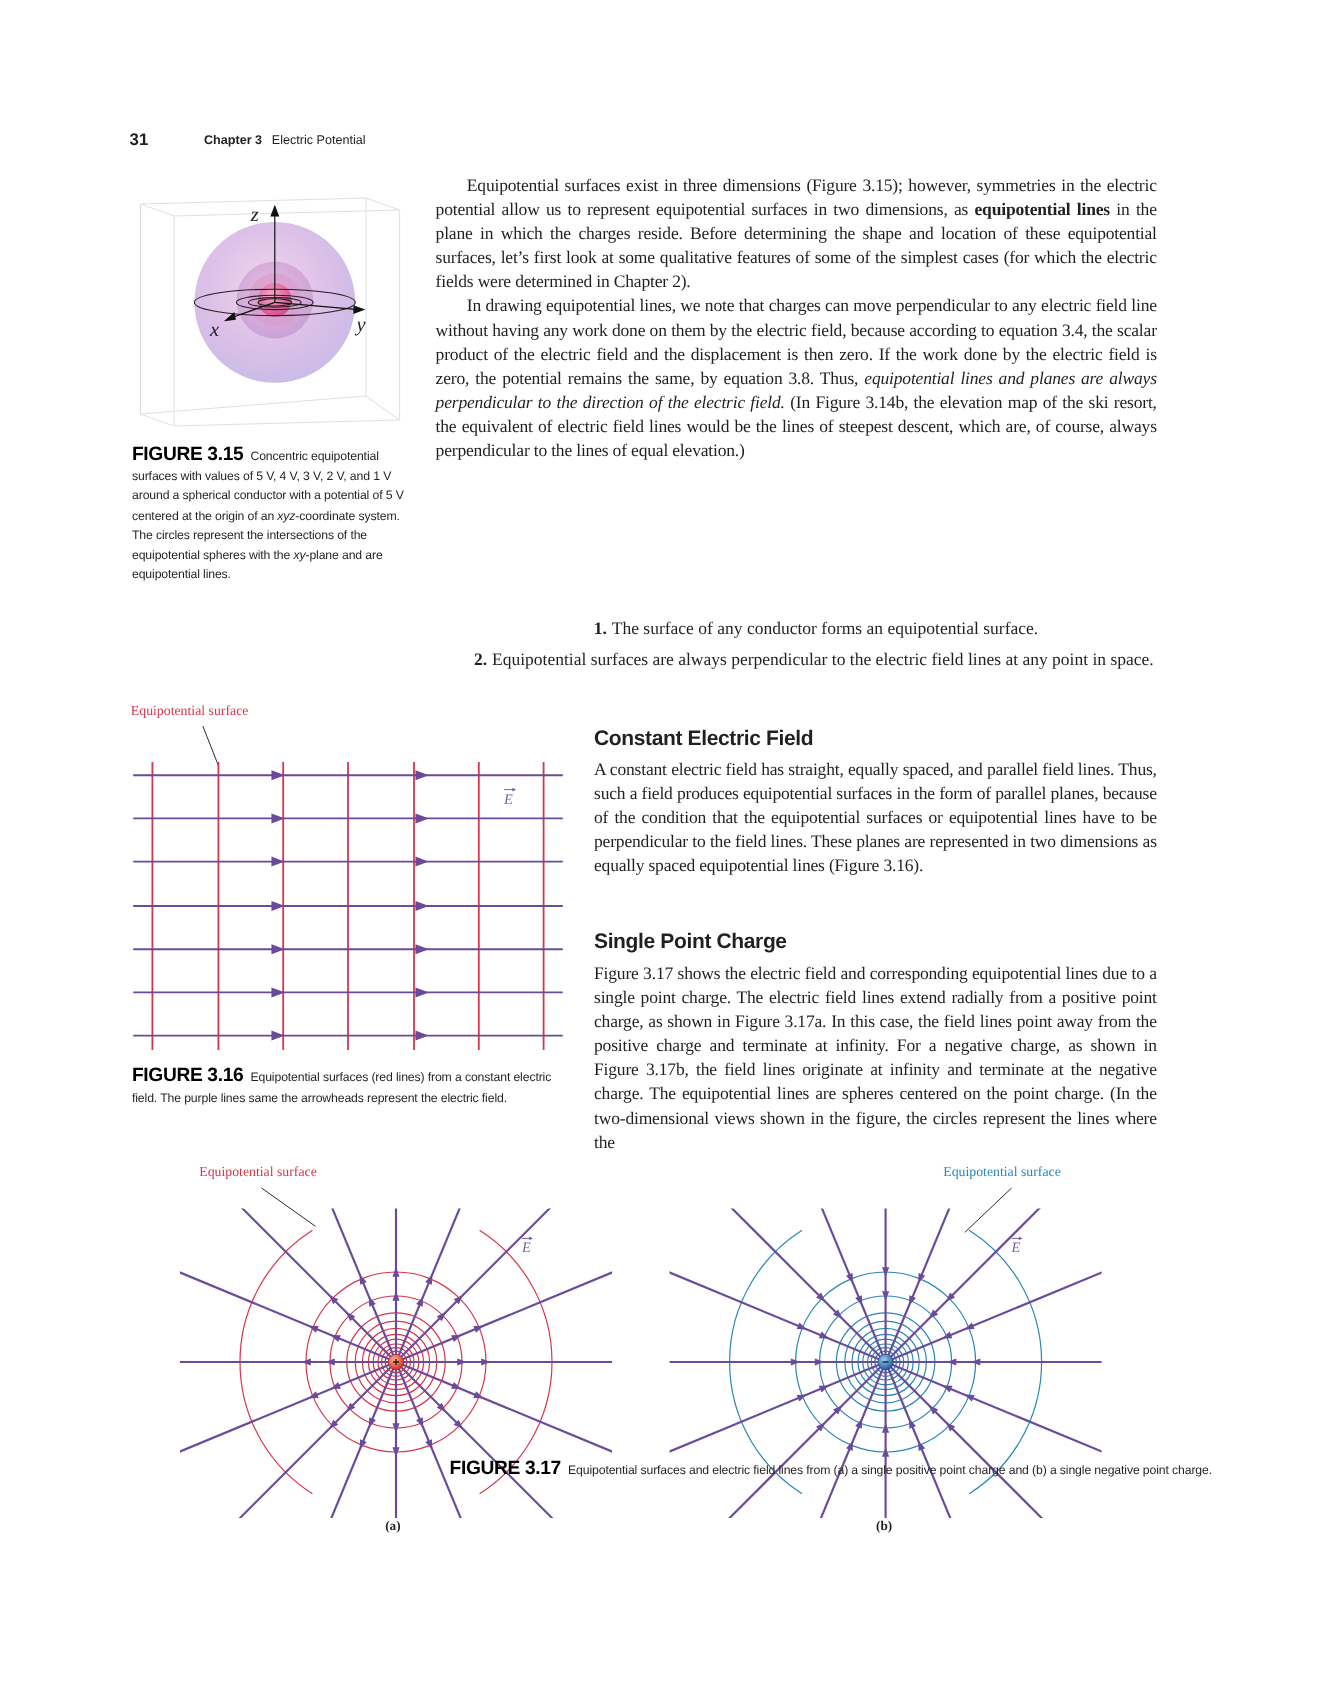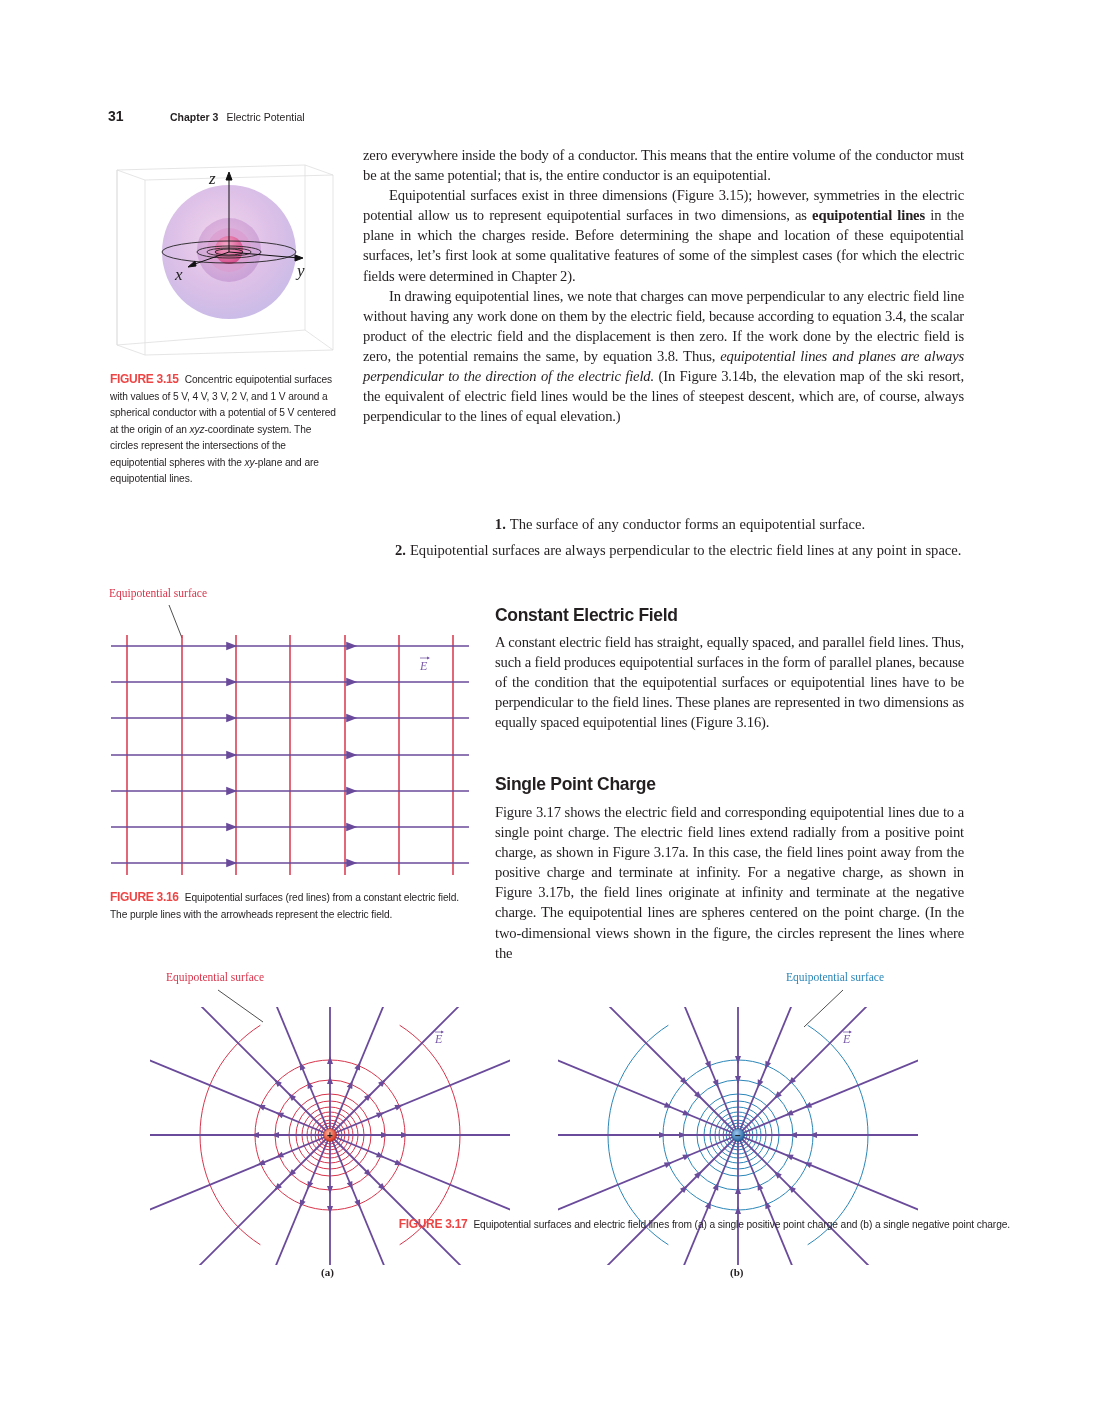--- a/index.html
+++ b/index.html
@@ -7,21 +7,21 @@
   .abs { position:absolute; }
   .sans { font-family:"Liberation Sans", "DejaVu Sans", sans-serif; }
   .serif { font-family:"Liberation Serif", "DejaVu Serif", serif; }
   .page-num { left:108px; top:108px; font-size:14px; font-weight:bold; }
   .chapter { left:170px; top:111px; font-size:10.5px; }
   .chapter b { font-weight:bold; margin-right:8px; }
   .body-text { font-size:14.6px; line-height:20.1px; text-align:justify; letter-spacing:-0.15px; }
   .body-text p { margin:0; }
   .indent { text-indent:26px; }
   .caption { font-size:10.2px; line-height:16.5px; color:#231f20; letter-spacing:-0.1px; }
-  .fig-label { color:#ef4444; font-weight:bold; font-size:12px; letter-spacing:-0.3px; margin-right:6px; }
+  .fig-label { color:#000000; font-weight:bold; font-size:16px; letter-spacing:-0.3px; margin-right:6px; }
   .heading { font-size:17.5px; font-weight:bold; letter-spacing:-0.3px; color:#231f20; }
   .list-item { font-size:14.6px; line-height:20.1px; }
   .list-item .n { font-weight:bold; margin-right:4px; }
   .annot-red { color:#d8344b; font-size:11.5px; }
   .annot-blue { color:#2a86b8; font-size:11.5px; }
   .sublabel { font-size:11px; font-weight:bold; }
   svg { position:absolute; overflow:visible; }
 </style>
 </head>
 <body>
@@ -78,21 +78,20 @@
   <text x="104" y="34" font-family="Liberation Serif, serif" font-style="italic" font-size="17" fill="#222">z</text>
   <text x="70" y="130" font-family="Liberation Serif, serif" font-style="italic" font-size="17" fill="#222">x</text>
   <text x="192" y="126" font-family="Liberation Serif, serif" font-style="italic" font-size="17" fill="#222">y</text>
 </svg>
 
 <div class="abs sans caption" style="left:110px;top:371px;width:228px;">
   <span class="fig-label">FIGURE 3.15</span><span>Concentric equipotential surfaces with values of 5 V, 4 V, 3 V, 2 V, and 1 V around a spherical conductor with a potential of 5 V centered at the origin of an </span><i>xyz</i><span>-coordinate system. The circles represent the intersections of the equipotential spheres with the </span><i>xy</i><span>-plane and are equipotential lines.</span>
 </div>
 
 <div class="abs serif body-text" style="left:363px;top:145px;width:601px;">
-  <p>zero everywhere inside the body of a conductor. This means that the entire volume of the conductor must be at the same potential; that is, the entire conductor is an equipotential.</p>
   <p class="indent"><span>Equipotential surfaces exist in three dimensions (Figure 3.15); however, symmetries in the electric potential allow us to represent equipotential surfaces in two dimensions, as </span><b>equipotential lines</b><span> in the plane in which the charges reside. Before determining the shape and location of these equipotential surfaces, let’s first look at some qualitative features of some of the simplest cases (for which the electric fields were determined in Chapter 2).</span></p>
   <p class="indent"><span>In drawing equipotential lines, we note that charges can move perpendicular to any electric field line without having any work done on them by the electric field, because according to equation 3.4, the scalar product of the electric field and the displacement is then zero. If the work done by the electric field is zero, the potential remains the same, by equation 3.8. Thus, </span><i>equipotential lines and planes are always perpendicular to the direction of the electric field.</i><span> (In Figure 3.14b, the elevation map of the ski resort, the equivalent of electric field lines would be the lines of steepest descent, which are, of course, always perpendicular to the lines of equal elevation.)</span></p>
 </div>
 
 <div class="abs serif list-item" style="left:395px;top:514px;width:570px;text-align:center;">
   <span class="n">1.</span><span>The surface of any conductor forms an equipotential surface.</span>
 </div>
 <div class="abs serif list-item" style="left:395px;top:540px;width:570px;padding-left:20px;text-indent:-20px;box-sizing:border-box;">
   <span class="n">2.</span><span>Equipotential surfaces are always perpendicular to the electric field lines at any point in space.</span>
 </div>
@@ -130,21 +129,21 @@
     <polygon points="135,227 127,224 127,230"></polygon>
       <polygon points="255,227 247,224 247,230"></polygon>
     <polygon points="135,263 127,260 127,266"></polygon>
       <polygon points="255,263 247,260 247,266"></polygon>
   </g>
   <text x="320" y="70" font-family="Liberation Serif, serif" font-style="italic" font-size="12" fill="#7a5aa8">E</text>
   <line x1="320" y1="58" x2="329" y2="58" stroke="#7a5aa8" stroke-width="0.8"></line>
   <polygon points="330,58 327,56.5 327,59.5" fill="#7a5aa8"></polygon>
 </svg>
 <div class="abs sans caption" style="left:110px;top:889px;width:360px;">
-  <span class="fig-label">FIGURE 3.16</span><span>Equipotential surfaces (red lines) from a constant electric field. The purple lines with the arrowheads represent the electric field.</span>
+  <span class="fig-label">FIGURE 3.16</span><span>Equipotential surfaces (red lines) from a constant electric field. The purple lines same the arrowheads represent the electric field.</span>
 </div>
 
 <div class="abs sans heading" style="left:495px;top:605px;">Constant Electric Field</div>
 <div class="abs serif body-text" style="left:495px;top:632px;width:469px;">A constant electric field has straight, equally spaced, and parallel field lines. Thus, such a field produces equipotential surfaces in the form of parallel planes, because of the condition that the equipotential surfaces or equipotential lines have to be perpendicular to the field lines. These planes are represented in two dimensions as equally spaced equipotential lines (Figure 3.16).</div>
 
 <div class="abs sans heading" style="left:495px;top:774px;">Single Point Charge</div>
 <div class="abs serif body-text" style="left:495px;top:802px;width:469px;">Figure 3.17 shows the electric field and corresponding equipotential lines due to a single point charge. The electric field lines extend radially from a positive point charge, as shown in Figure 3.17a. In this case, the field lines point away from the positive charge and terminate at infinity. For a negative charge, as shown in Figure 3.17b, the field lines originate at infinity and terminate at the negative charge. The equipotential lines are spheres centered on the point charge. (In the two-dimensional views shown in the figure, the circles represent the lines where the</div>
 
 <div class="abs serif annot-red" style="left:166px;top:971px;">Equipotential surface</div>
 <div class="abs serif annot-blue" style="left:786px;top:971px;">Equipotential surface</div>

